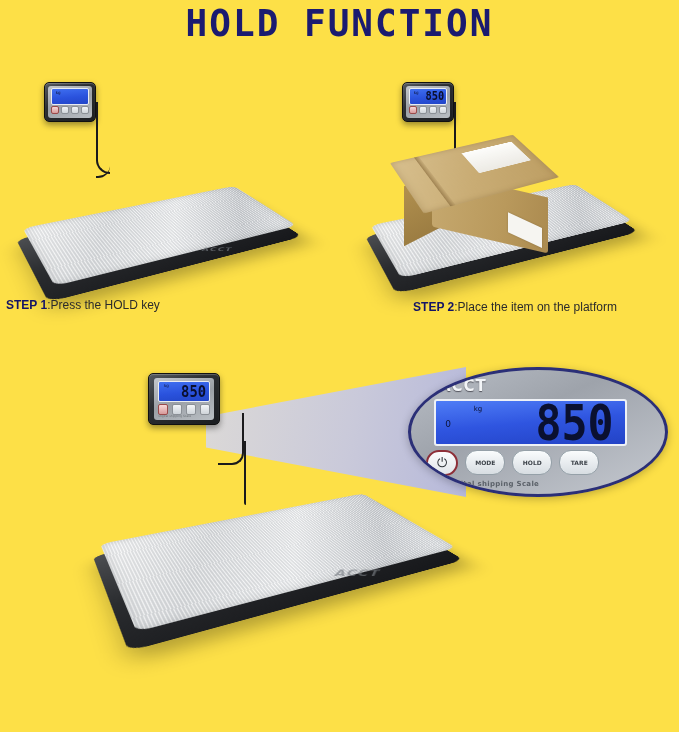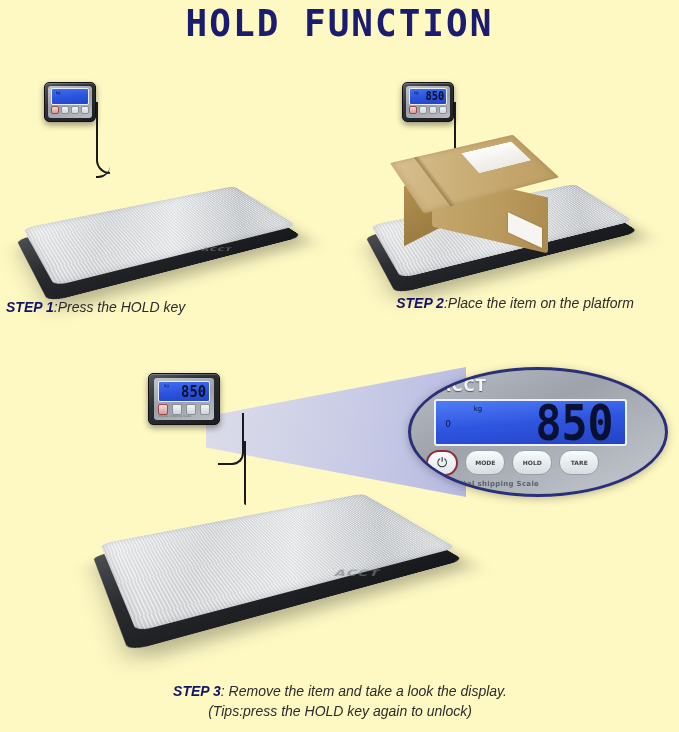--- a/index.html
+++ b/index.html
@@ -3,46 +3,45 @@
 <meta charset="utf-8">
 <style>
   * { box-sizing: border-box; margin: 0; padding: 0; }
   body {
     width: 679px; height: 732px;
     background: #ffffff;
     font-family: "Liberation Sans", sans-serif;
     overflow: hidden;
     position: relative;
   }
-  .page { position: relative; width: 679px; height: 732px; background: #fef9c3; }
+  .page { position: relative; width: 679px; height: 732px; background: #fde047; }
 
   
   .title {
     position: absolute; top: 2px; left: 0; width: 679px;
     text-align: center;
     font-family: "DejaVu Sans Mono", monospace;
     font-size: 36px;
     font-weight: bold;
     letter-spacing: 2px;
     color: #1b1b70;
     transform: scaleY(1.05);
   }
 
   
   .caption {
     position: absolute;
-    font-size: 14px;
+    font-size: 12px;
     color: #2b2b2b;
     line-height: 1.45;
     white-space: nowrap;
-    font-style: italic;
   }
   .caption .lbl { color: #141466; font-weight: bold; }
   #cap1 { top: 297px; left: 6px; text-align: left; }
-  #cap2 { top: 293px; left: 355px; width: 320px; text-align: center; white-space: normal; }
+  #cap2 { top: 299px; left: 355px; width: 320px; text-align: center; white-space: normal; }
   #cap3 { top: 681px; left: 60px; width: 560px; text-align: center; white-space: normal; }
   #cap3 .l2 { display: block; }
   #cap2 .l2 { display: block; }
 
   
   .scene { position: absolute; }
 
   
   .platform { position: absolute; }
   .plat-base {
@@ -351,18 +350,14 @@
       </div>
     </div>
 
     <div class="platform" style="left:112px; top:118px; width:330px; height:170px;">
       <div class="plat-base"></div>
       <div class="plat-top"></div>
       <div class="plat-logo" style="right:62px; bottom:62px; font-size:14px; transform:skewX(-24deg) scaleY(.55);">ACCT</div>
     </div>
   </div>
 
-  <div class="caption" id="cap3">
-    <span class="lbl">STEP 3</span><span>: </span><span>Remove the item and take a look the display.</span>
-    <span class="l2">(Tips:press the HOLD key again to unlock)</span>
-  </div>
 
 </div>
 
 </body></html>

